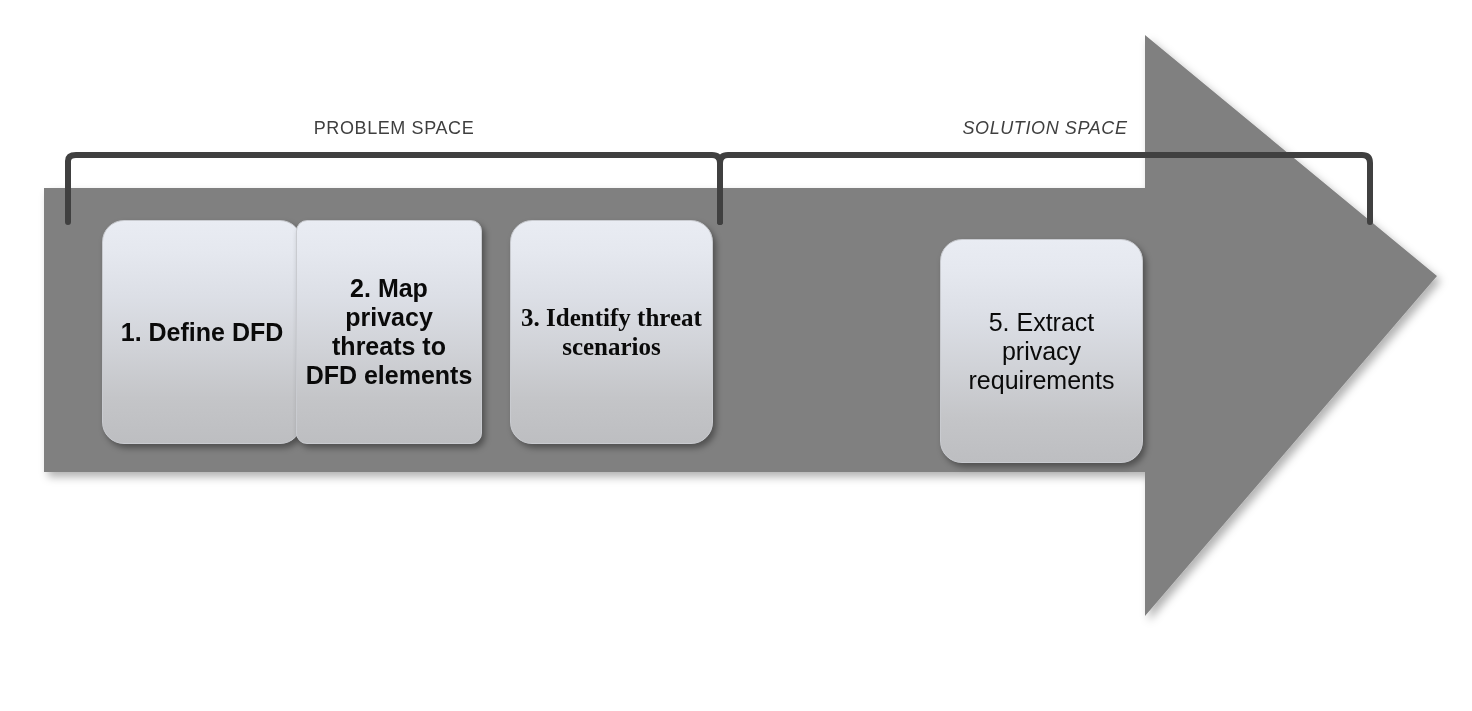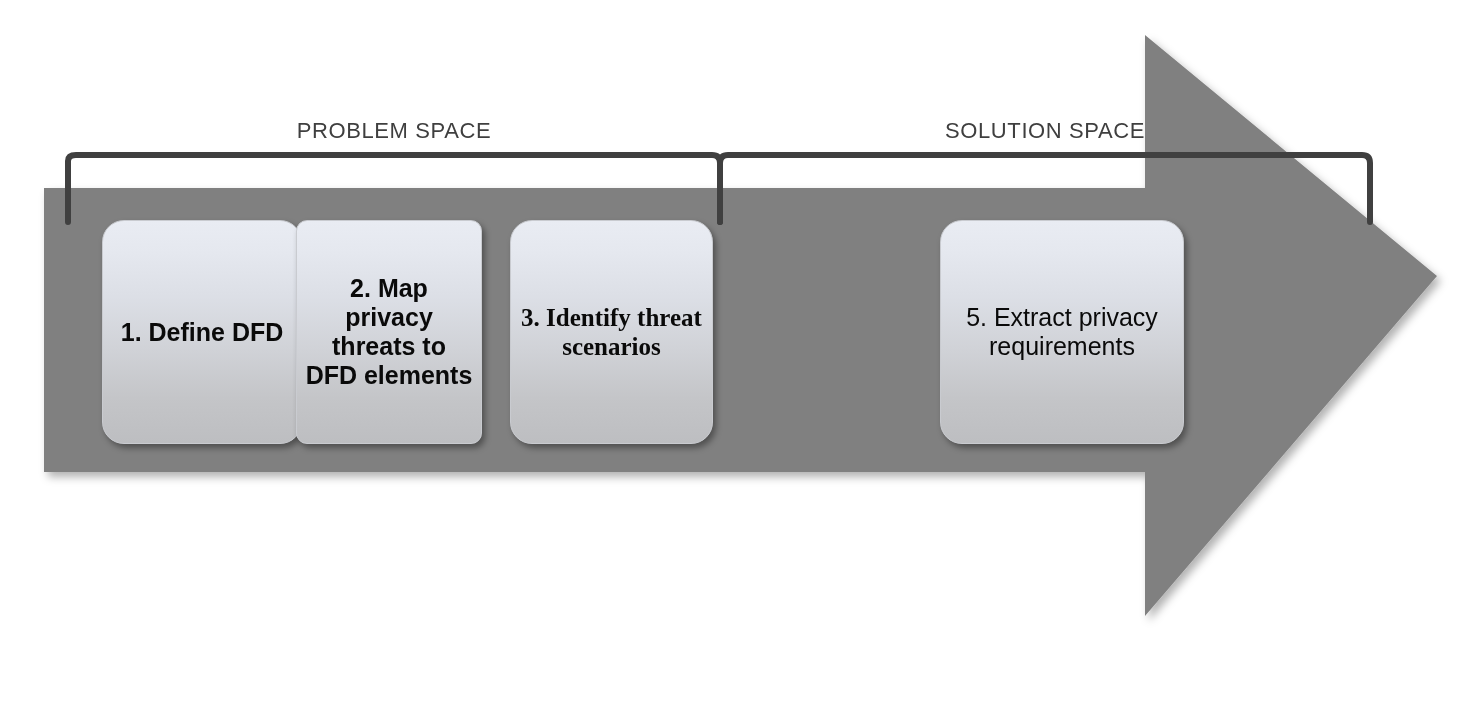--- a/index.html
+++ b/index.html
@@ -36,28 +36,28 @@
     top: 0;
     width: 1472px;
     height: 711px;
   }
 
   
   .span-label {
     position: absolute;
     top: 118px;
     text-align: center;
-    font-size: 22px;
+    font-size: 18px;
     font-weight: 400;
     color: #3f3f3f;
     letter-spacing: 0.6px;
     white-space: nowrap;
   }
   #label-problem { left: 68px;  width: 652px; }
-  #label-solution{ left: 720px; width: 650px; }
+  #label-solution{ left: 720px; width: 650px; font-style: italic; }
 
   
   .step-box {
     position: absolute;
     top: 220px;
     height: 224px;
     border-radius: 22px;
     background: linear-gradient(to bottom,
                 #e9ecf3 0%,
                 #e5e8ef 14%,
@@ -79,21 +79,21 @@
     line-height: 1.16;
     font-size: 25px;
   }
   .bold .step-text { font-weight: 700; }
   .regular .step-text { font-weight: 400; }
 
   #box-1 { left: 78px;   width: 200px; margin-left: 24px; }
   #box-2 { left: 296px;  width: 186px; border-radius: 11px; }
   #box-3 { left: 510px;  width: 203px; font-family: Liberation Serif, serif; }
   #box-4 { left: 730px;  width: 188px; }
-  #box-5 { left: 940px;  width: 244px; }
+  #box-5 { left: 940px;  width: 203px; margin-top: 19px; }
   #box-6 { left: 1158px; width: 210px; }
 </style>
 </head>
 <body>
 
 <div id="stage">
 
   <svg id="arrow-svg" viewBox="0 0 1472 711" xmlns="http://www.w3.org/2000/svg">
     <defs>
       <filter id="arrowShadow" x="-20%" y="-20%" width="150%" height="150%">

